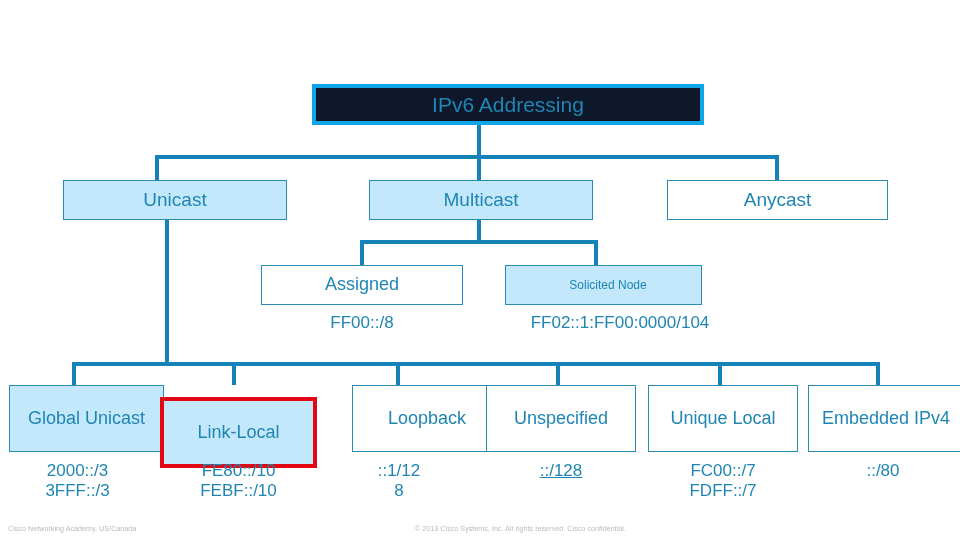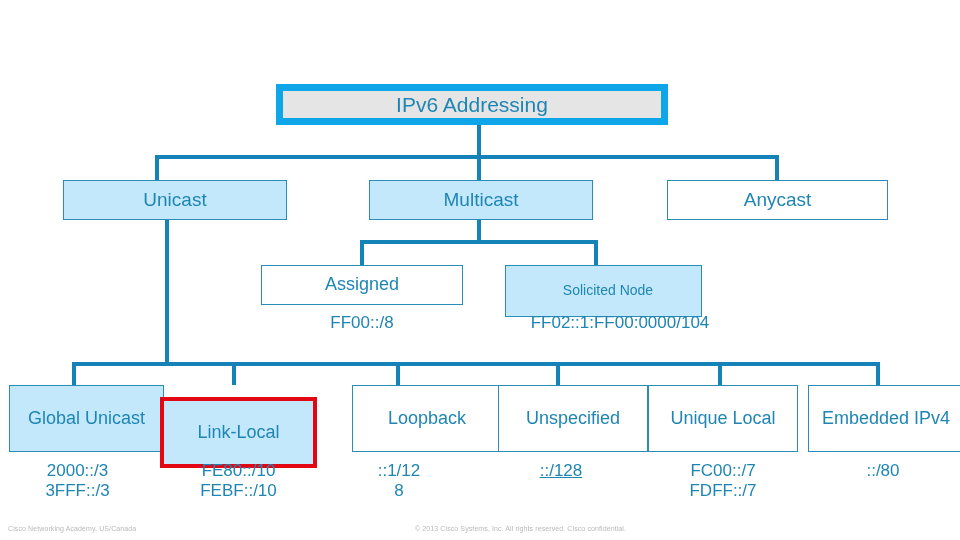--- a/index.html
+++ b/index.html
@@ -31,22 +31,23 @@
   .node.white {
     background: #ffffff;
     border: 1px solid #2b8cb5;
   }
   .node.fill {
     background: #c3e8fb;
     border: 1px solid #2b8cb5;
     margin-left: 9px;
   }
   .node.title {
-    background: #e5e5e5;
-    border: 7px solid #0ea5e9;
+    background: #0f172a;
+    border: 4px solid #0ea5e9;
+    margin-left: 36px;
   }
   .node.redhl {
     background: #c3e8fb;
     border: 4px solid #e30613;
   }
 
   .value {
     position: absolute;
     text-align: center;
     color: #1f86b4;
@@ -111,21 +112,21 @@
 
 <div class="node white" style="left:667px; top:180px; width:221px; height:40px; font-size:19px;align-items:center;">
   <span>Anycast</span>
 </div>
 
 <div class="node white" style="left:261px; top:265px; width:202px; height:40px; font-size:18px;">
   <span>Assigned</span>
 </div>
 <div class="value" style="left:261px; top:313px; width:202px;">FF00::/8</div>
 
-<div class="node fill" style="left:496px; top:265px; width:197px; height:52px; font-size:14px;padding-left:9px;">
+<div class="node fill" style="left:496px; top:265px; width:197px; height:40px; font-size:12px;padding-left:9px;">
   <span>Solicited Node</span>
 </div>
 <div class="value" style="left:480px; top:313px; width:280px;">FF02::1:FF00:0000/104</div>
 
 <div class="node fill" style="left:0px; top:385px; width:155px; height:67px; font-size:18px;">
   <span>Global Unicast</span>
 </div>
 <div class="value" style="left:0px; top:461px; width:155px; white-space:pre-line;">2000::/3
 3FFF::/3</div>
 
@@ -134,21 +135,21 @@
 </div>
 <div class="value" style="left:160px; top:461px; width:157px; white-space:pre-line;">FE80::/10
 FEBF::/10</div>
 
 <div class="node white" style="left:324px; top:385px; width:150px; height:67px; font-size:18px;margin-left:28px;">
   <span>Loopback</span>
 </div>
 <div class="value" style="left:324px; top:461px; width:150px; white-space:pre-line;">::1/12
 8</div>
 
-<div class="node white" style="left:498px; top:385px; width:150px; height:67px; font-size:18px;">
+<div class="node white" style="left:486px; top:385px; width:150px; height:67px; font-size:18px;">
   <span>Unspecified</span>
 </div>
 <div class="value" style="left:486px; top:461px; width:150px; white-space:pre-line;text-decoration:underline;">::/128</div>
 
 <div class="node white" style="left:648px; top:385px; width:150px; height:67px; font-size:18px;">
   <span>Unique Local</span>
 </div>
 <div class="value" style="left:648px; top:461px; width:150px; white-space:pre-line;">FC00::/7
 FDFF::/7</div>
 

